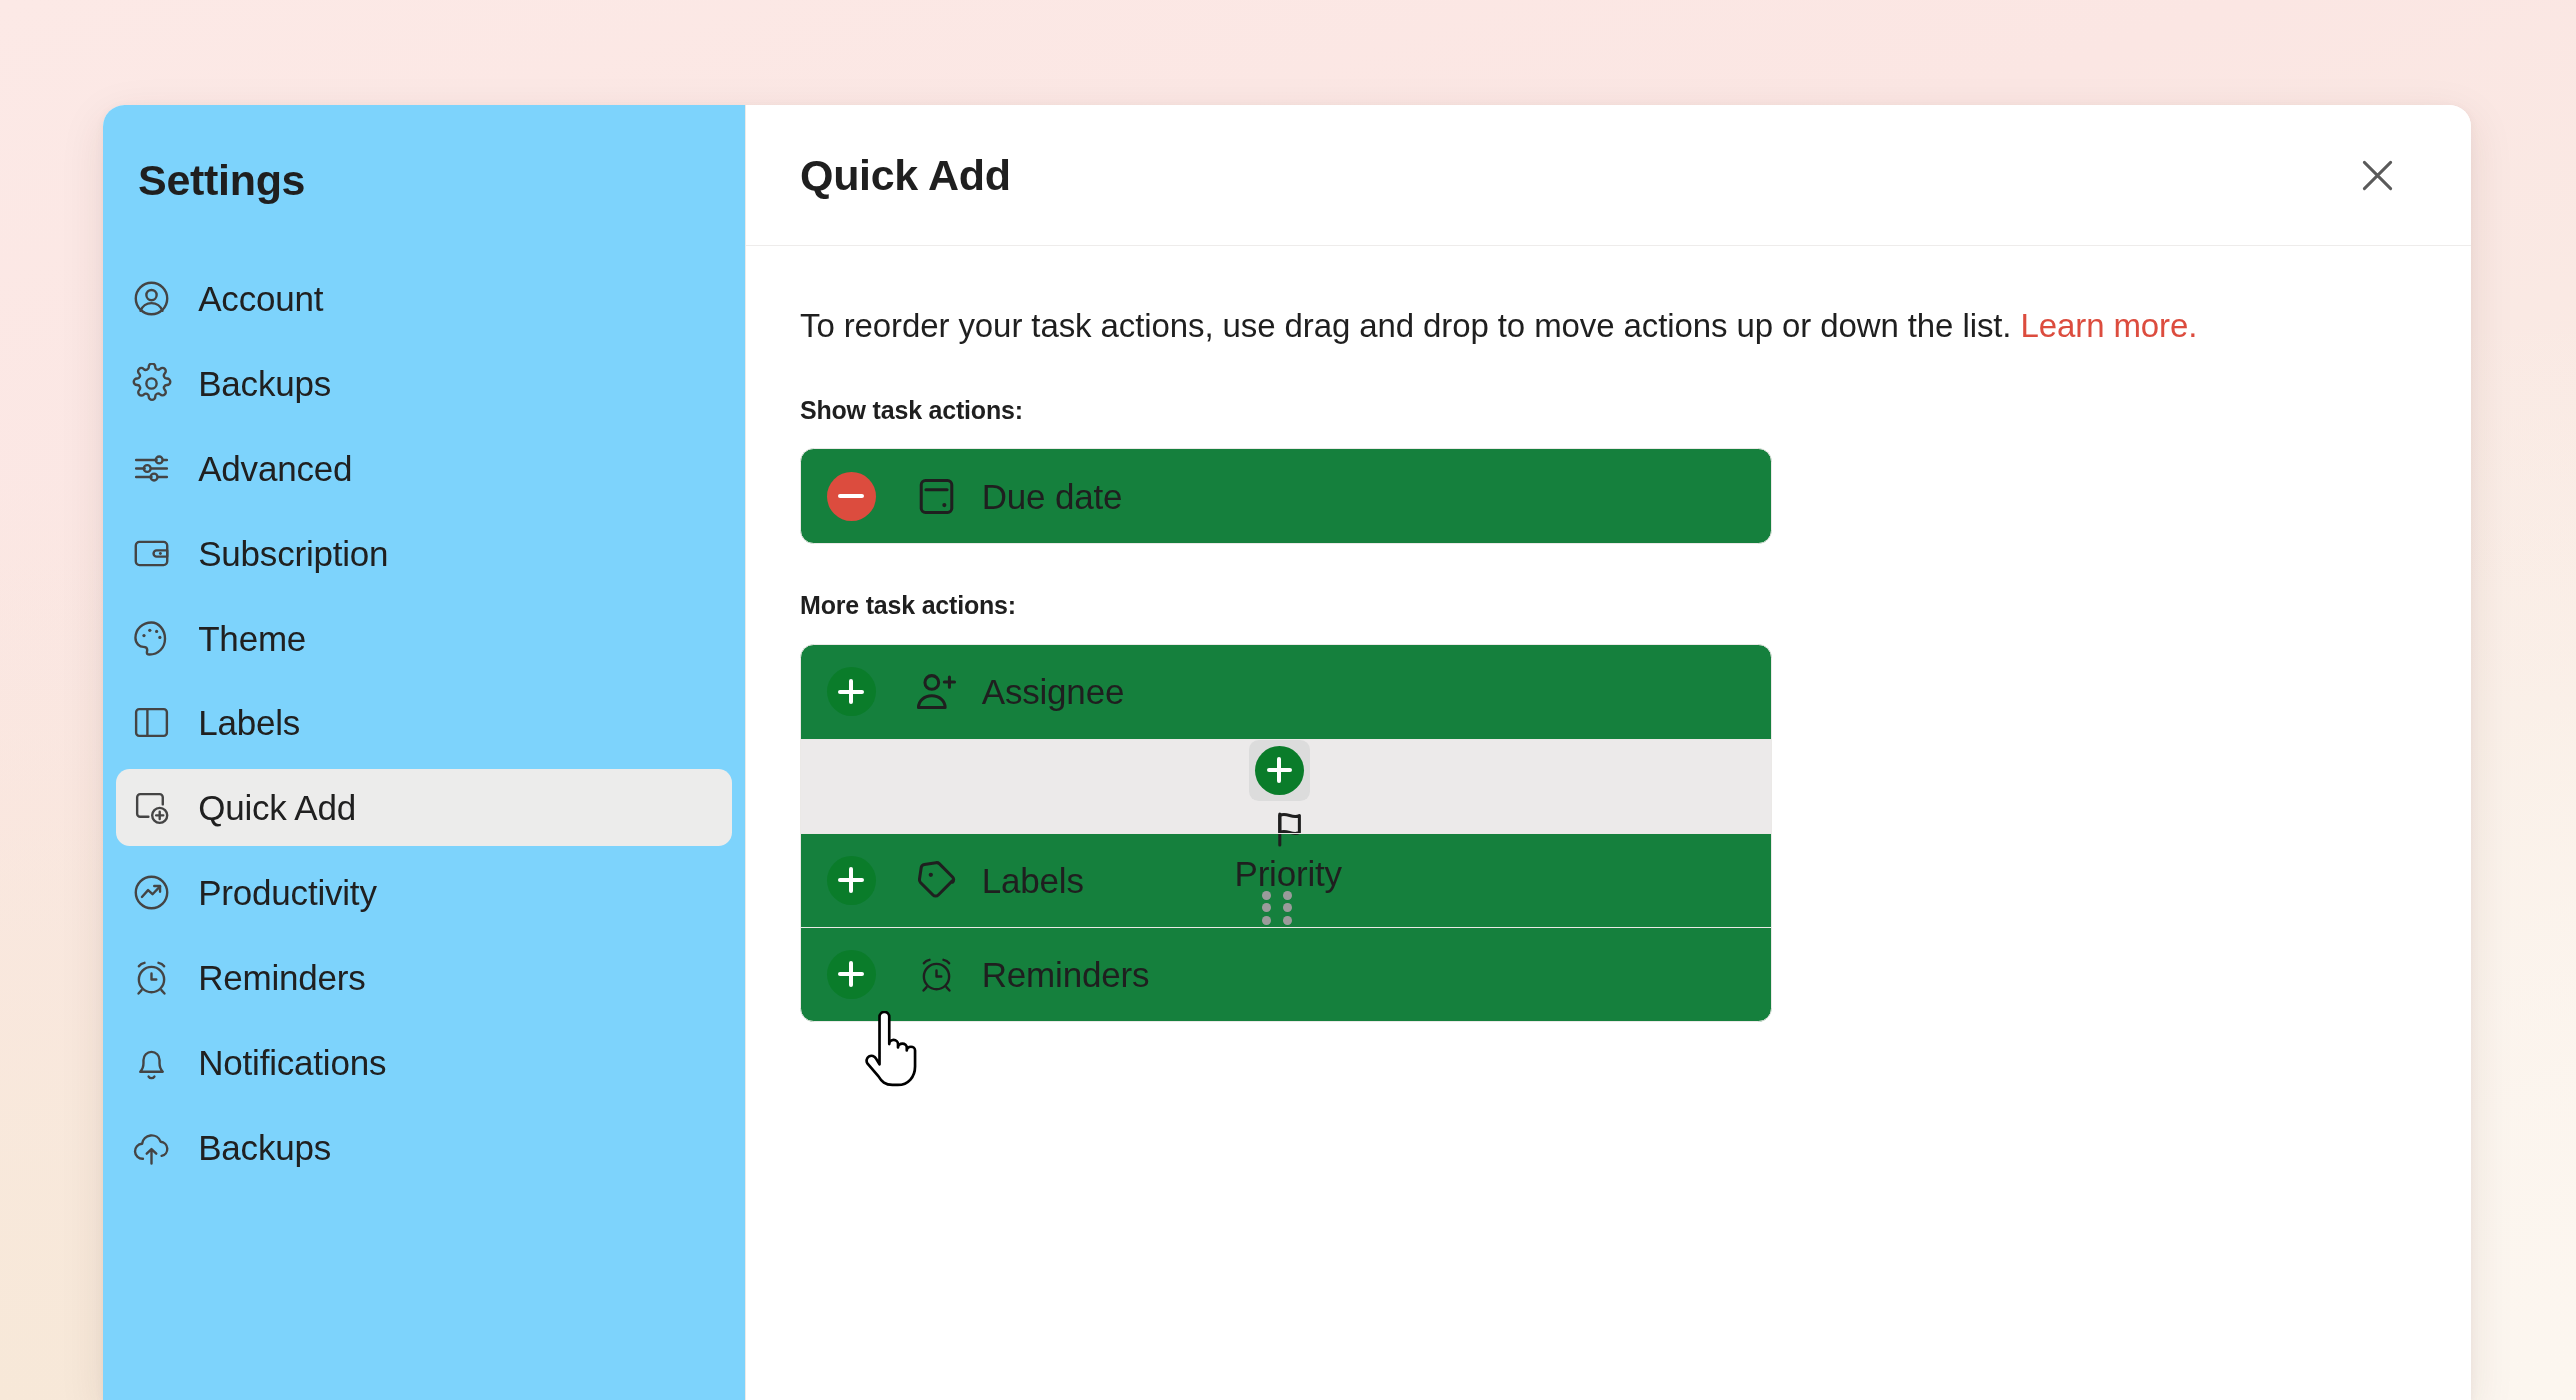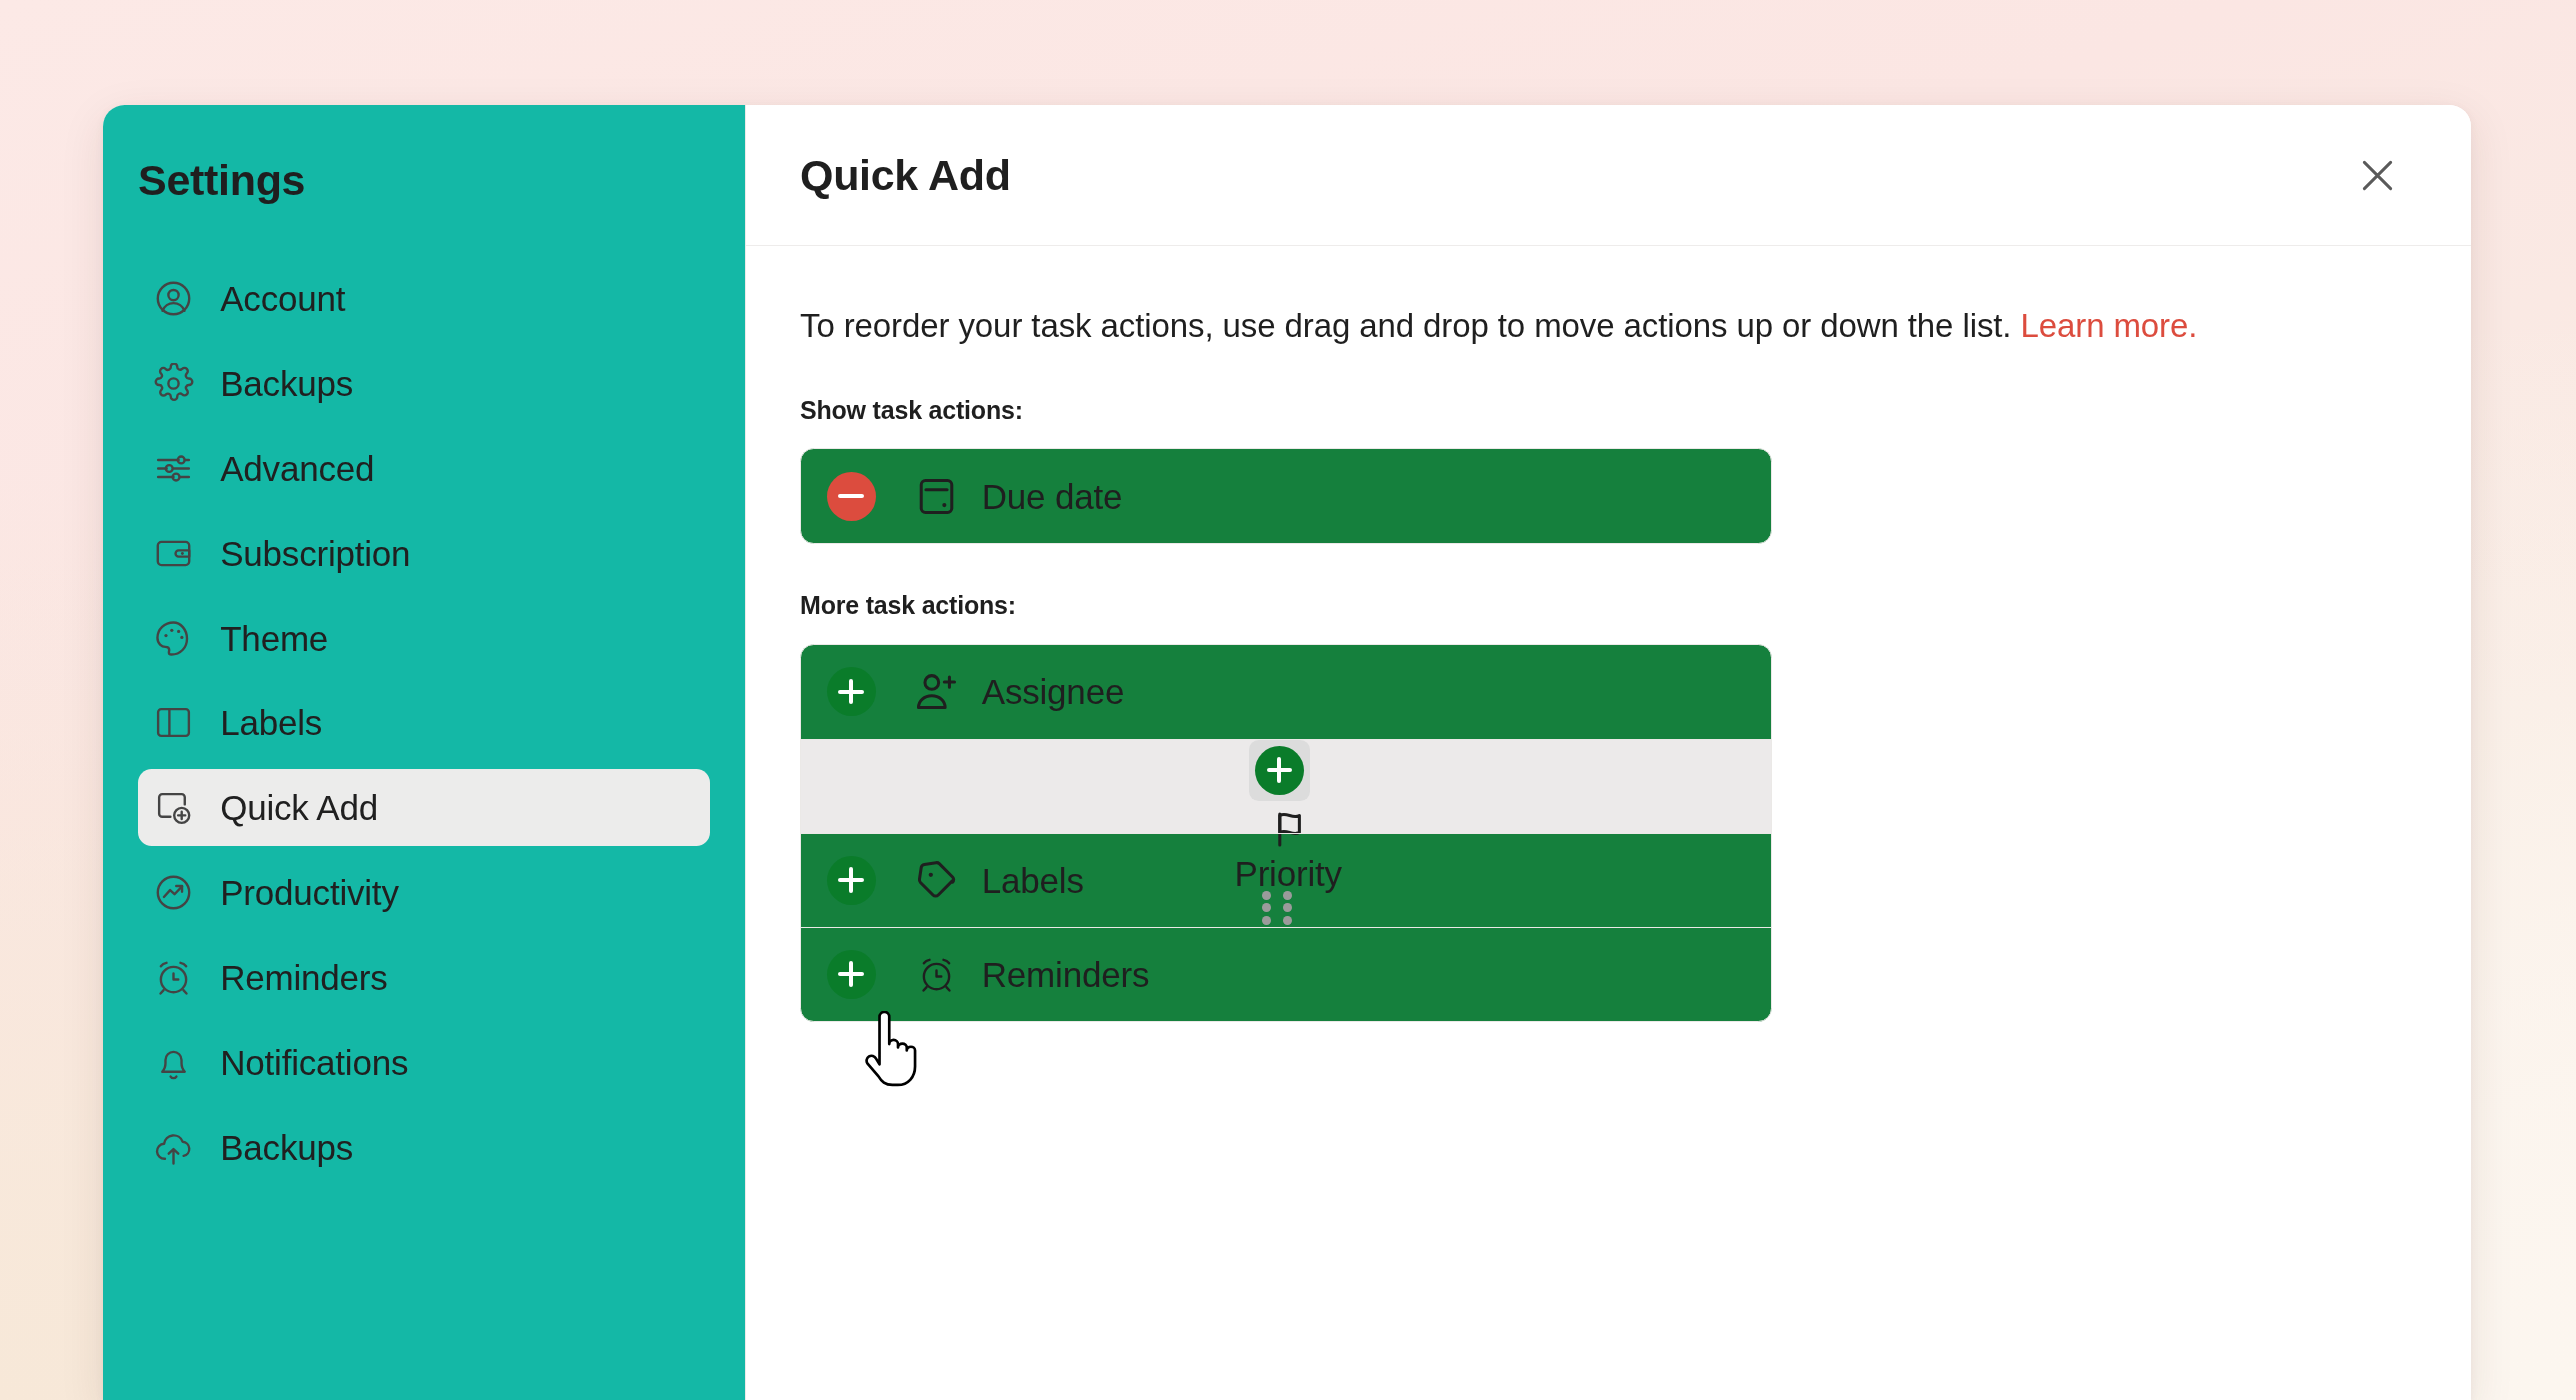--- a/index.html
+++ b/index.html
@@ -38,37 +38,37 @@
     border-radius: 21.6px 21.6px 0 0;
     display: flex;
     overflow: hidden;
     box-shadow: 0 13.7px 45px rgba(70,40,30,.10), 0 2px 9.8px rgba(70,40,30,.05);
   }
 
   
   #sidebar {
     width: 643px;
     flex: 0 0 643px;
-    background: #14b8a6;
+    background: #7dd3fc;
     border-right: 1px solid #eceae8;
     padding: 0;
     position: relative;
   }
 
   .settings-title {
     font-size: 43px;
     font-weight: 700;
     color: #1f1f1f;
     letter-spacing: -0.3px;
     padding: 51px 0 0 35px;
   }
 
   .nav-list {
     margin-top: 55px;
-    padding: 0 35px;
+    padding: 0 13px;
     display: flex;
     flex-direction: column;
     gap: 7.9px;
   }
 
   .nav-item {
     display: flex;
     align-items: center;
     gap: 25.5px;
     height: 77px;

